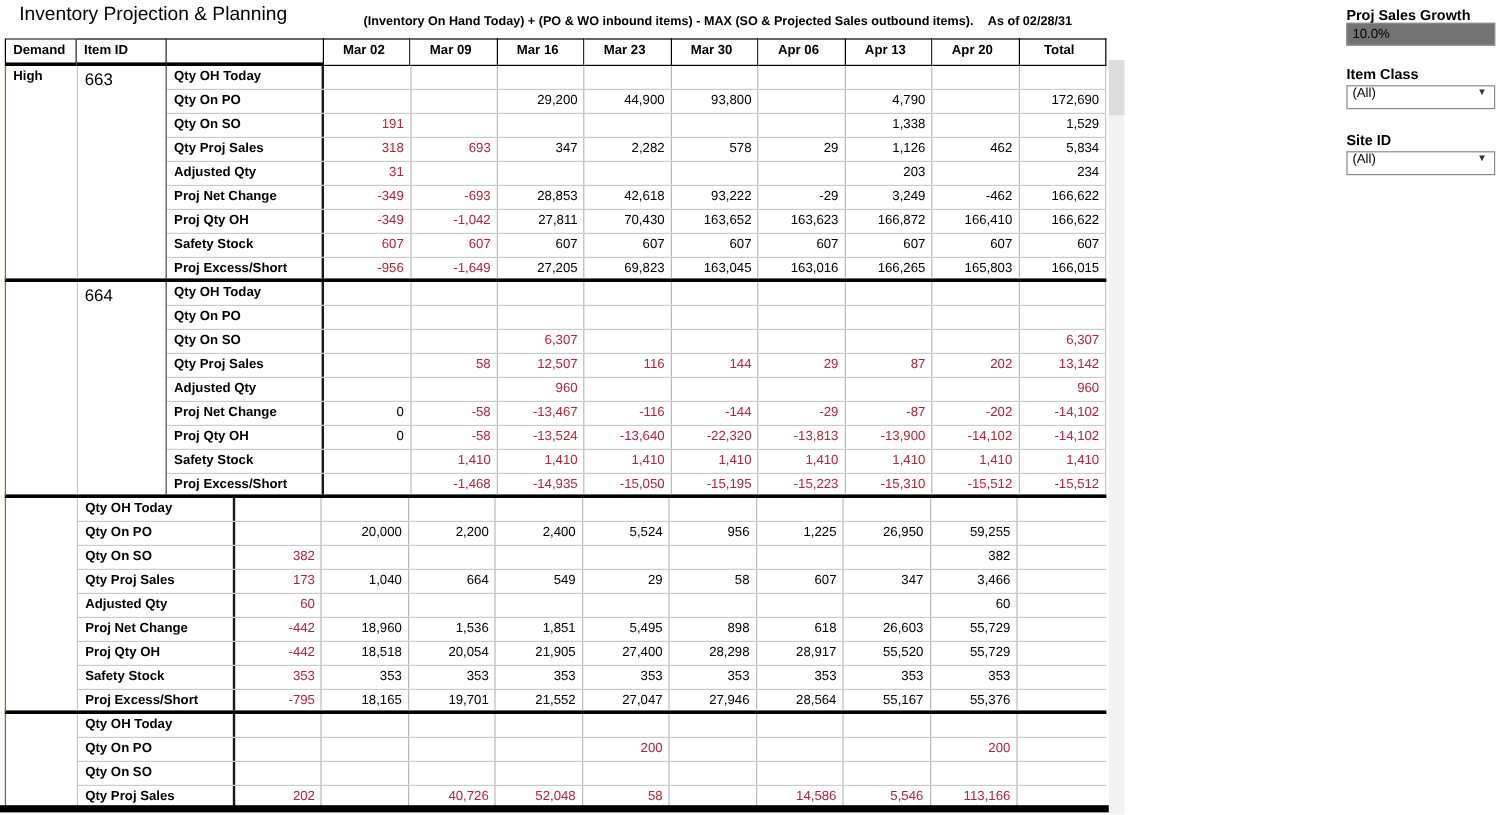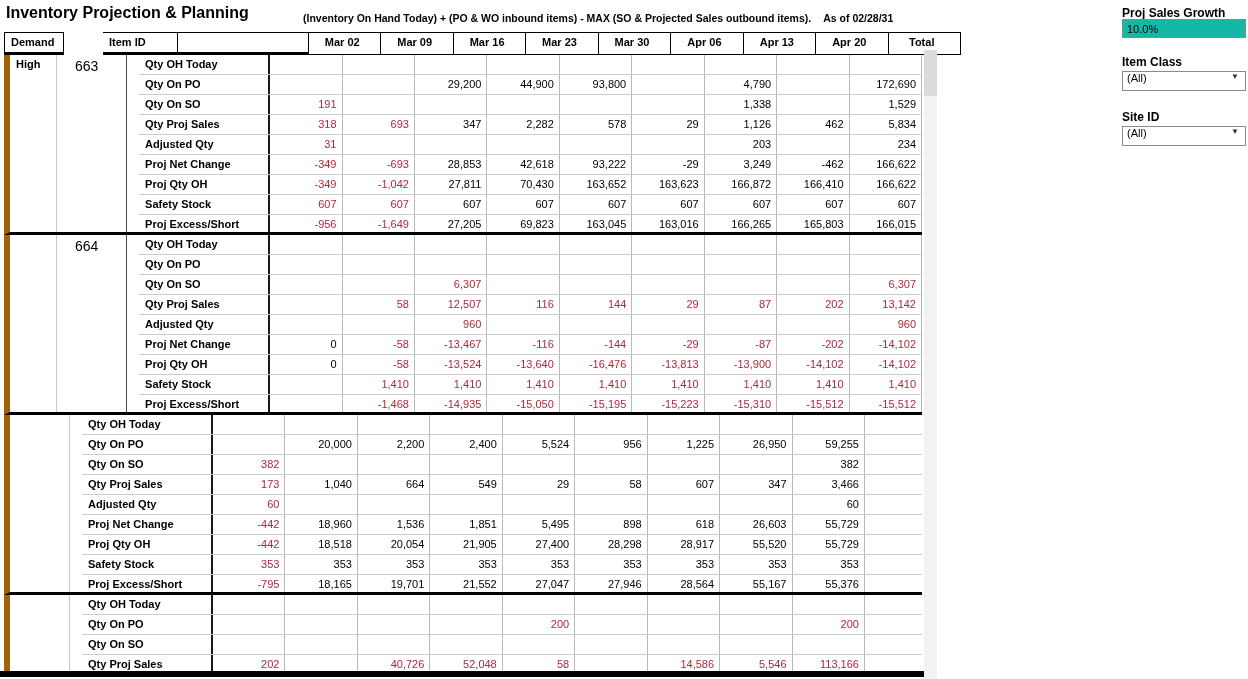--- a/index.html
+++ b/index.html
@@ -1,38 +1,38 @@
 <!DOCTYPE html>
 <html style="--neg: #b0273d;"><head>
 <meta charset="utf-8">
 <style>
   html,body{margin:0;padding:0;}
   body{
     width:1248px;height:679px;position:relative;overflow:hidden;
     background:#ffffff;color:#000;
     font-family:"Liberation Sans","DejaVu Sans",sans-serif;
   }
-  .title{position:absolute;left:6px;top:4px;font-size:16px;font-weight:bold;}
+  .title{position:absolute;left:16px;top:4px;font-size:16px;font-weight:normal;}
   .subtitle{position:absolute;left:303px;top:12px;font-size:10.5px;font-weight:bold;white-space:nowrap;}
   .asof{margin-left:12px;}
 
   
   .theader{position:absolute;left:4px;top:32px;display:flex;height:23px;}
   .hcell{box-sizing:border-box;background:#fff;border:1px solid #000;border-left:none;
          font-size:11px;font-weight:bold;line-height:19px;overflow:hidden;}
   .hcell.first{border-left:1px solid #000;}
   .hc-demand{width:60px;padding-left:6px;border-bottom:3px solid #000;}
-  .hc-item{width:75px;padding-left:6px;border-bottom:3px solid #000;margin-left:39px;}
+  .hc-item{width:75px;padding-left:6px;border-bottom:3px solid #000;}
   .hc-metric{width:131px;border-bottom:3px solid #000;}
   .hc-val{width:72.44px;text-align:center;padding-right:5px;}
 
   
   .tbody{position:absolute;left:4px;top:55px;width:918px;}
   .group{display:flex;box-sizing:border-box;height:180px;overflow:hidden;
-         border-bottom:3px solid #000;border-left:6px solid #a16207;gap:12px;}
+         border-bottom:3px solid #000;border-left:1px solid #a16207;}
   .group.partial{height:80px;border-bottom:none;}
   .gd{width:60px;box-sizing:border-box;border-right:1px solid #c6c6c6;
       font-size:11px;font-weight:bold;padding:3px 0 0 6px;}
   .gi{width:75px;box-sizing:border-box;border-right:1px solid #4a4a4a;
       font-size:14px;padding:3px 0 0 6px;}
   .rows{flex:1;}
   .row{display:flex;height:20px;box-sizing:border-box;border-bottom:1px solid #cbcbcb;}
   .mlabel{width:131px;box-sizing:border-box;border-right:2px solid #1a1a1a;
           font-size:11px;font-weight:bold;line-height:19px;padding-left:6px;overflow:hidden;}
   .vc{width:72.44px;box-sizing:border-box;border-right:1px solid #b9b9b9;
@@ -45,21 +45,21 @@
   .scrollbar{position:absolute;left:924px;top:50px;width:13px;height:629px;background:#f2f2f2;}
   .thumb{position:absolute;left:0;top:0;width:13px;height:46px;background:#dcdcdc;}
 
   
   .flabel{position:absolute;left:1122px;font-size:12px;font-weight:bold;}
   .lbl-growth{top:6px;}
   .lbl-class{top:55px;}
   .lbl-site{top:110px;}
   .ginput{position:absolute;left:1122px;top:19px;width:124px;height:19px;box-sizing:border-box;
           border:1px solid #8a8a8a;font-family:"Liberation Sans",sans-serif;font-size:11px;
-          padding:0 0 0 4px;background:#14b8a6;color:#000;outline:none;}
+          padding:0 0 0 4px;background:#737373;color:#000;outline:none;}
   .select{position:absolute;left:1122px;width:124px;height:20px;box-sizing:border-box;
           border:1px solid #8a8a8a;background:#fff;font-size:11px;
           display:flex;align-items:flex-start;justify-content:space-between;
           padding:0 6px 0 4px;cursor:default;}
   .sel-class{top:71px;}
   .sel-site{top:126px;}
   .caret{font-size:8px;color:#333;}
 </style>
 </head>
 <body>
@@ -275,21 +275,21 @@
           <div class="vc neg">-87</div>
           <div class="vc neg">-202</div>
           <div class="vc neg">-14,102</div>
         </div>
         <div class="row">
           <div class="mlabel">Proj Qty OH</div>
           <div class="vc">0</div>
           <div class="vc neg">-58</div>
           <div class="vc neg">-13,524</div>
           <div class="vc neg">-13,640</div>
-          <div class="vc neg">-16,476</div>
+          <div class="vc neg">-22,320</div>
           <div class="vc neg">-13,813</div>
           <div class="vc neg">-13,900</div>
           <div class="vc neg">-14,102</div>
           <div class="vc neg">-14,102</div>
         </div>
         <div class="row">
           <div class="mlabel">Safety Stock</div>
           <div class="vc"></div>
           <div class="vc neg">1,410</div>
           <div class="vc neg">1,410</div>

